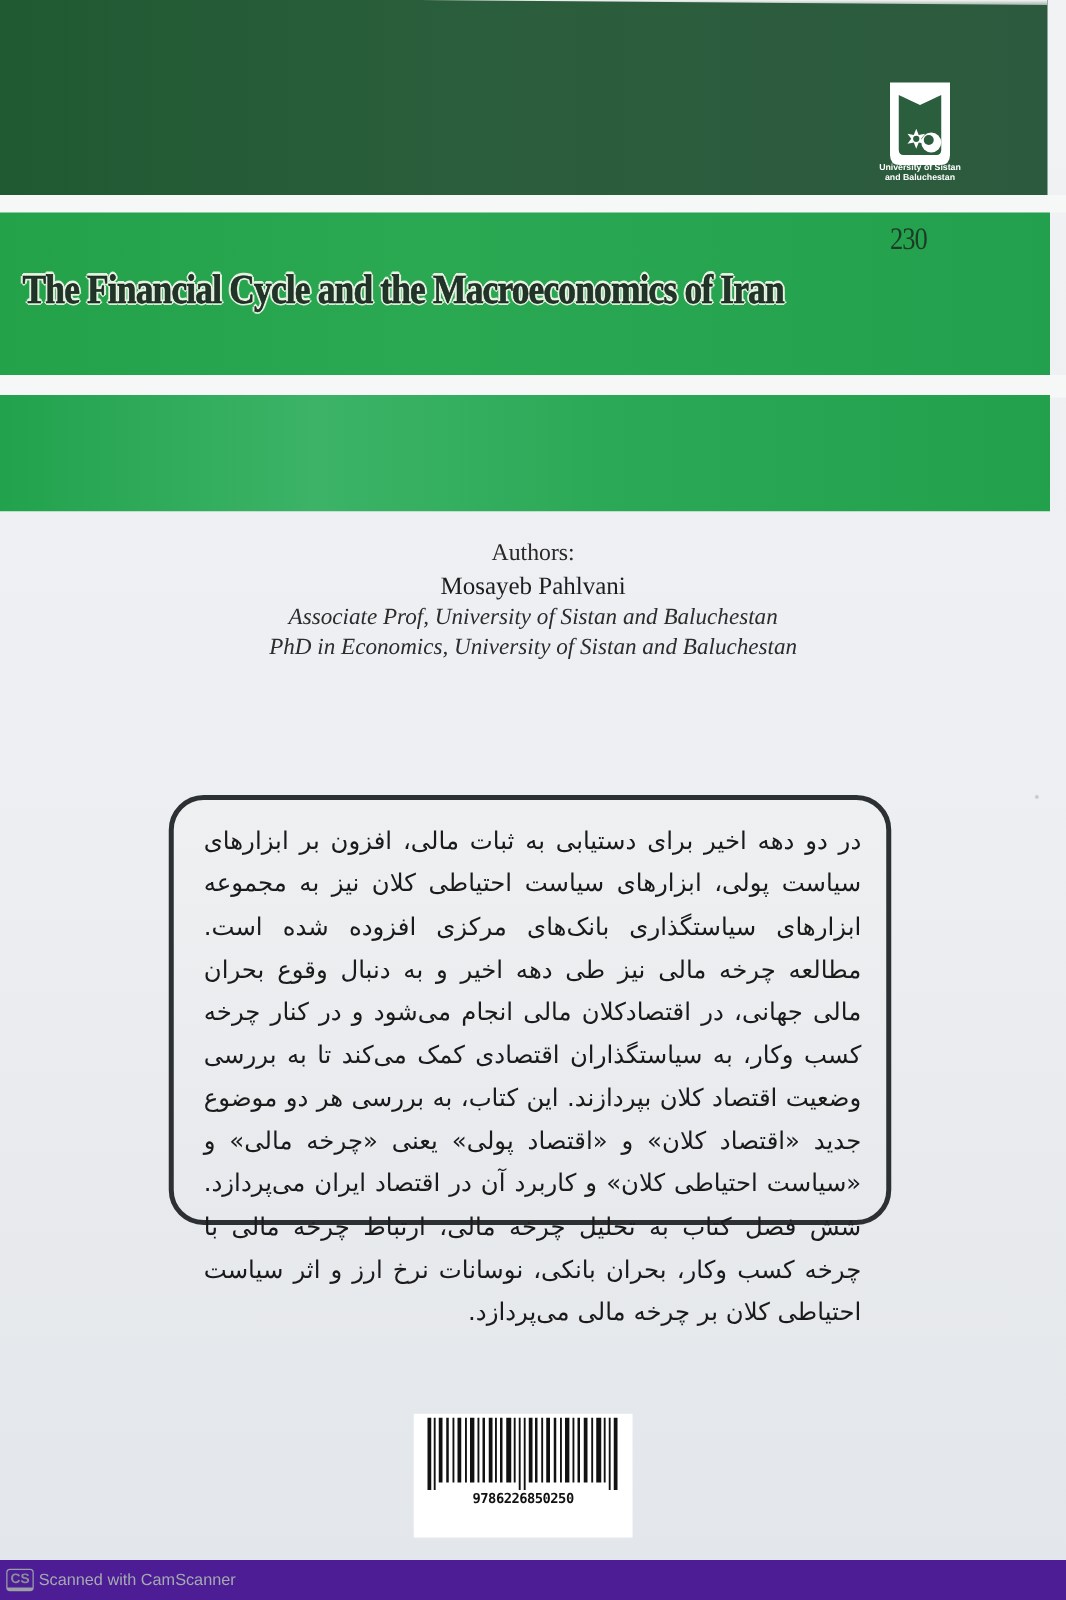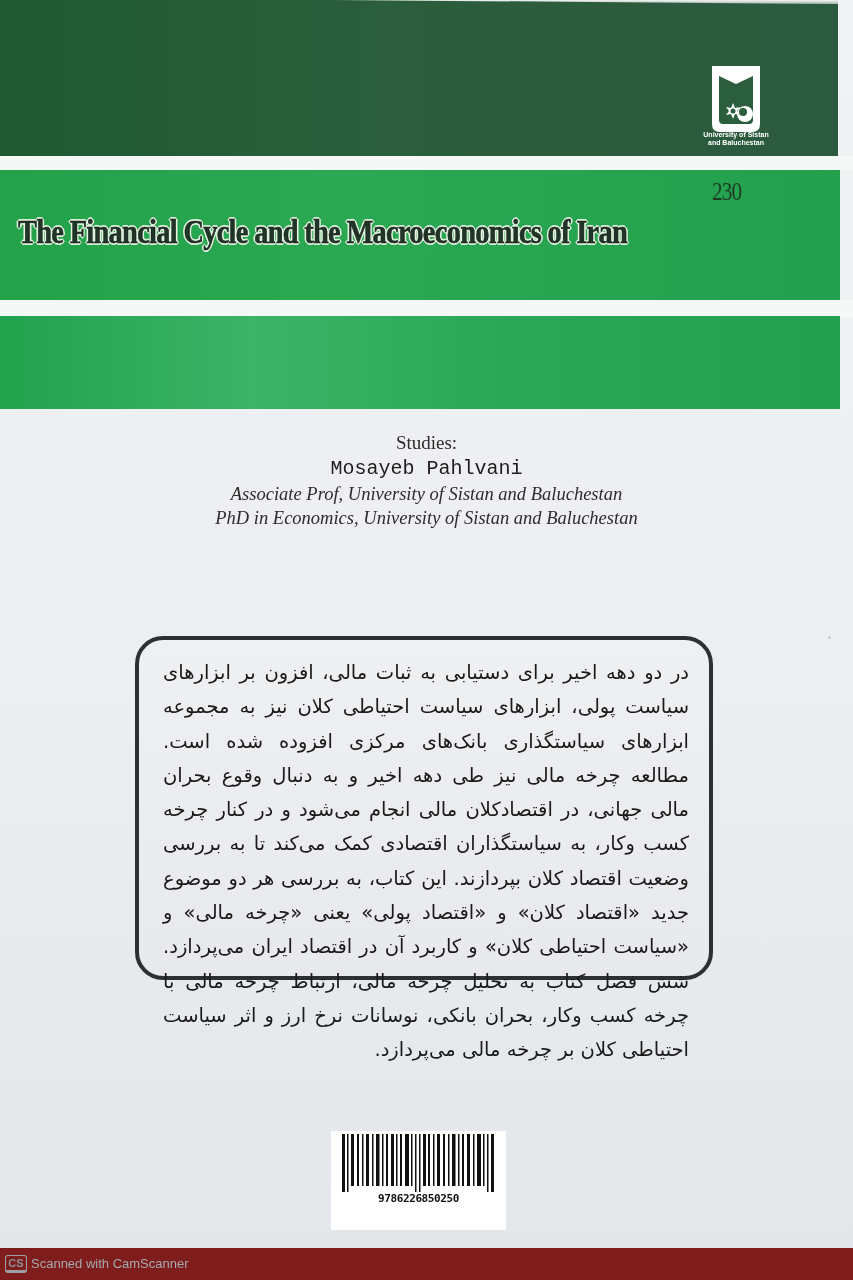--- a/index.html
+++ b/index.html
@@ -58,21 +58,21 @@
       -webkit-text-stroke: 0.5px #0e1d12;
       text-shadow:
         -1px -1px 0 #e8f3e5, 1px -1px 0 #e8f3e5, -1px 1px 0 #e8f3e5, 1px 1px 0 #e8f3e5,
         -2px 0 0 #dcefd8, 2px 0 0 #dcefd8, 0 -2px 0 #dcefd8, 0 2px 0 #dcefd8;
     }
     .authors {
       position: absolute; left: 0; top: 430px; width: 853px; text-align: center;
       color: #2a2a2a;
     }
     .authors .heading { font-size: 19px; line-height: 26px; }
-    .authors .name { font-size: 20px; line-height: 26px; color: #1d1d1d; font-family: Liberation Mono, monospace; }
+    .authors .name { font-size: 20px; line-height: 26px; color: #1d1d1d; }
     .authors .aff { font-size: 18.5px; line-height: 24px; color: #2c2c2c; font-style: italic; }
     .abstract-box {
       position: absolute; left: 135px; top: 636px; width: 578px; height: 344px;
       border: 4px solid #2d3033; border-radius: 28px;
       background: linear-gradient(180deg, #eef0f2 0%, #e7e9ec 100%);
       padding: 16px 20px 0 24px;
     }
     .abstract-text {
       direction: rtl; text-align: justify; text-align-last: right;
       font-family: "DejaVu Sans", sans-serif; font-size: 19.5px; line-height: 34.3px;
@@ -82,21 +82,21 @@
       position: absolute; left: 331px; top: 1131px; width: 175px; height: 99px;
       background: #ffffff;
     }
     .barcode svg { position: absolute; left: 5px; top: 3px; }
     .barcode-number {
       position: absolute; left: 0; top: 61px; width: 175px; text-align: center;
       font-family: "DejaVu Sans Mono", monospace; font-size: 11px; font-weight: bold;
       color: #111; letter-spacing: -0.4px;
     }
     .scanner-bar {
-      position: absolute; left: 0; top: 1248px; width: 853px; height: 32px; background: #7f1d1d;
+      position: absolute; left: 0; top: 1248px; width: 853px; height: 32px; background: #4c1d95;
     }
     .cs-badge {
       position: absolute; left: 5px; top: 7px; width: 22px; height: 18px;
       border: 1.5px solid #9aa0a6; border-radius: 3px;
       font-family: "Liberation Sans", sans-serif; font-size: 11px; font-weight: bold;
       color: #8a9096; text-align: center; line-height: 15px;
       border-bottom-width: 3px;
     }
     .scanner-text {
       position: absolute; left: 31px; top: 8px;
@@ -131,21 +131,21 @@
   </div>
   <div class="logo-caption">
     <div>University of Sistan</div>
     <div>and Baluchestan</div>
   </div>
 
   <div class="series-number">230</div>
   <div class="book-title">The Financial Cycle and the Macroeconomics of Iran</div>
 
   <div class="authors">
-    <div class="heading">Studies:</div>
+    <div class="heading">Authors:</div>
     <div class="name">Mosayeb Pahlvani</div>
     <div class="aff">Associate Prof, University of Sistan and Baluchestan</div>
     <div class="aff">PhD in Economics, University of Sistan and Baluchestan</div>
   </div>
 
   <div class="abstract-box">
     <p class="abstract-text">در دو دهه اخیر برای دستیابی به ثبات مالی، افزون بر ابزارهای سیاست پولی، ابزارهای سیاست احتیاطی کلان نیز به مجموعه ابزارهای سیاستگذاری بانک‌های مرکزی افزوده شده است. مطالعه چرخه مالی نیز طی دهه اخیر و به دنبال وقوع بحران مالی جهانی، در اقتصادکلان مالی انجام می‌شود و در کنار چرخه کسب وکار، به سیاستگذاران اقتصادی کمک می‌کند تا به بررسی وضعیت اقتصاد کلان بپردازند. این کتاب، به بررسی هر دو موضوع جدید «اقتصاد کلان» و «اقتصاد پولی» یعنی «چرخه مالی» و «سیاست احتیاطی کلان» و کاربرد آن در اقتصاد ایران می‌پردازد. شش فصل کتاب به تحلیل چرخه مالی، ارتباط چرخه مالی با چرخه کسب وکار، بحران بانکی، نوسانات نرخ ارز و اثر سیاست احتیاطی کلان بر چرخه مالی می‌پردازد.</p>
   </div>
 
   <div class="barcode">

